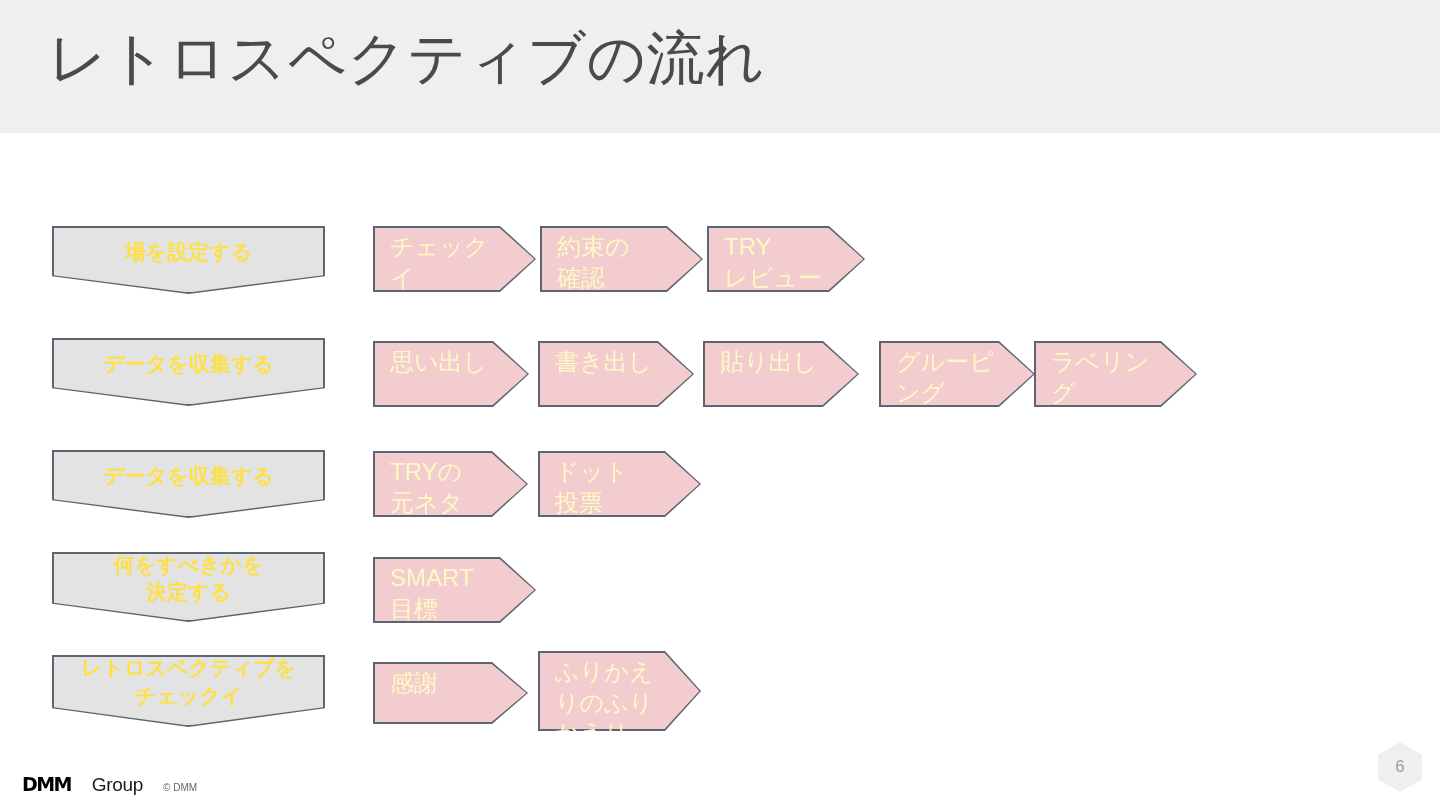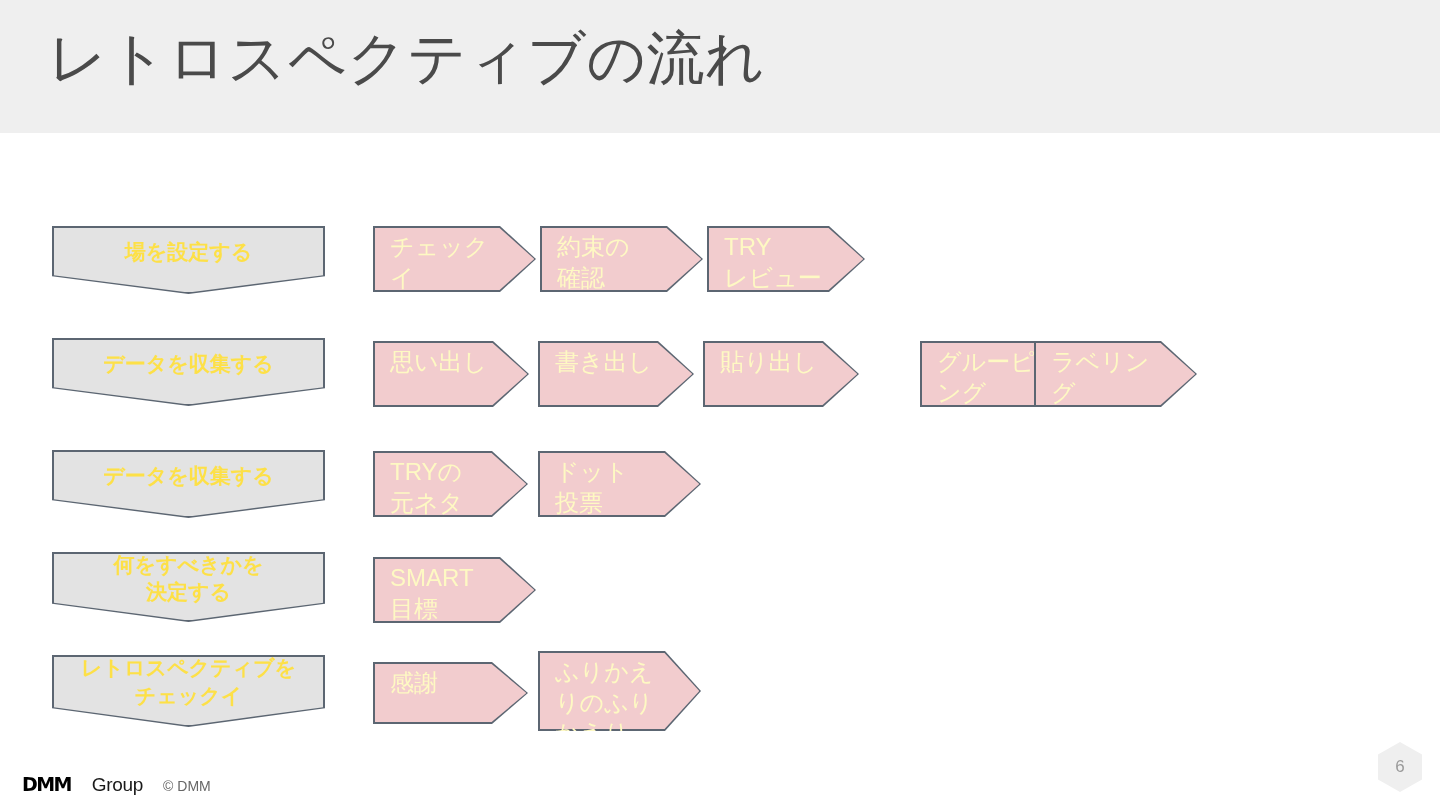--- a/index.html
+++ b/index.html
@@ -125,21 +125,21 @@
     font-family: "DejaVu Sans", sans-serif;
   }
   .logo-group {
     font-size: 19px;
     font-weight: 400;
     color: #1a1a1a;
     margin-left: 1px;
     letter-spacing: -0.3px;
   }
   .logo-copy {
-    font-size: 14px;
+    font-size: 10px;
     color: #666666;
     letter-spacing: 0px;
   }
   .page-hex {
     position: absolute;
     right: 18px;
     bottom: 18px;
     width: 44px;
     height: 50px;
     background: #efefef;
@@ -189,21 +189,21 @@
       <div class="step-label">思い出し</div>
     </div>
     <div class="step-outer" style="left: 538px; top: 341px; width: 156px; height: 66px;">
       <div class="step-inner"></div>
       <div class="step-label">書き出し</div>
     </div>
     <div class="step-outer" style="left: 703px; top: 341px; width: 156px; height: 66px;">
       <div class="step-inner"></div>
       <div class="step-label">貼り出し</div>
     </div>
-    <div class="step-outer" style="left: 920px; top: 341px; width: 156px; height: 66px; padding-left: 28px;">
+    <div class="step-outer" style="left: 879px; top: 341px; width: 156px; height: 66px;">
       <div class="step-inner"></div>
       <div class="step-label">グルーピ
 ング</div>
     </div>
     <div class="step-outer" style="left: 1034px; top: 341px; width: 163px; height: 66px;">
       <div class="step-inner"></div>
       <div class="step-label">ラベリン
 グ</div>
     </div>
     <div class="stage-outer" style="left: 52px; top: 450px; width: 273px; height: 68px;">

